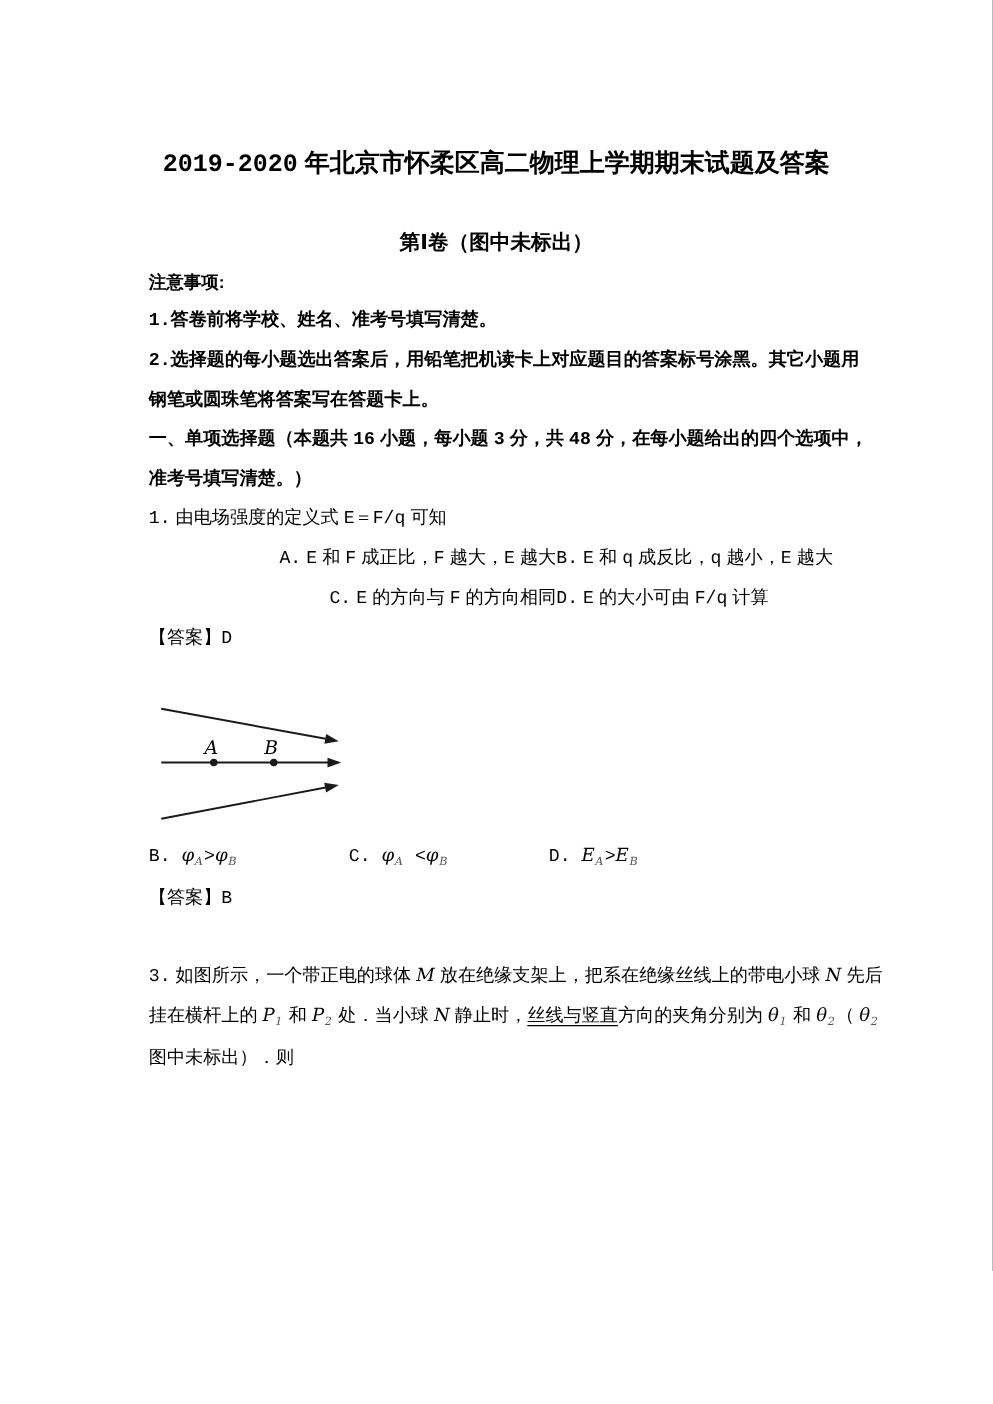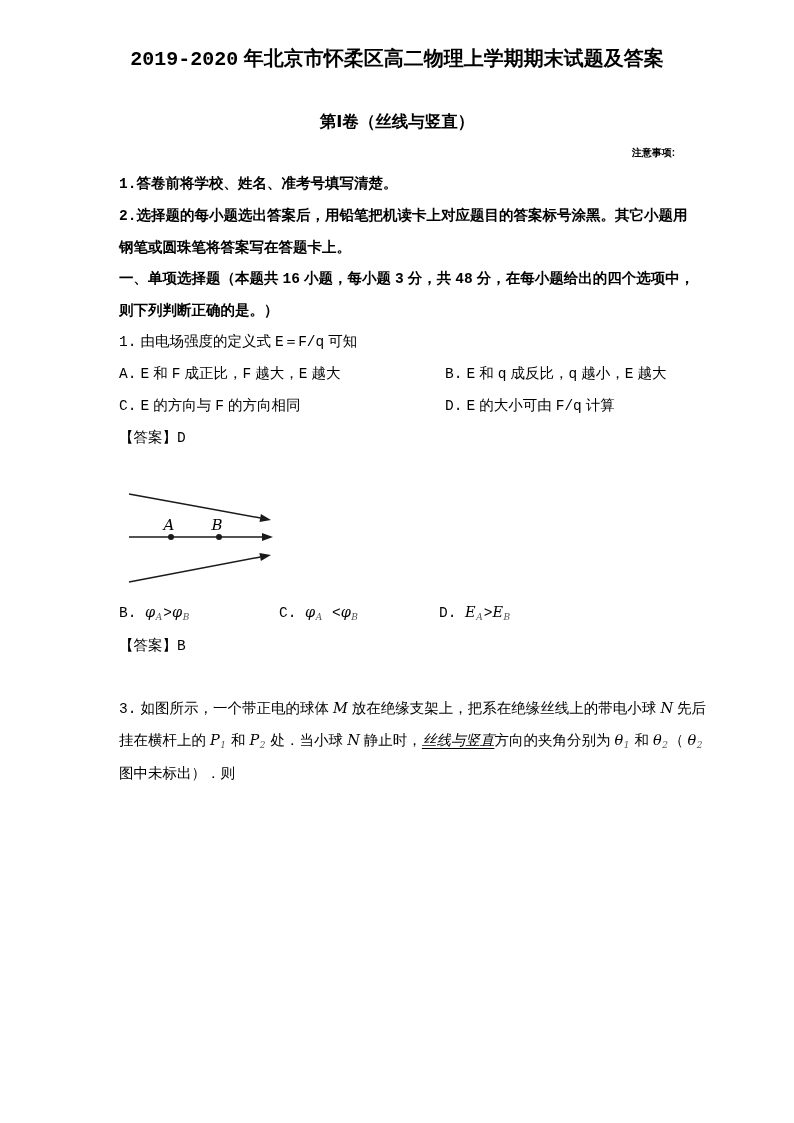--- a/index.html
+++ b/index.html
@@ -1,65 +1,65 @@
 <!DOCTYPE html>
 <html><head>
 <meta charset="utf-8">
 <style>
   html,body{margin:0;padding:0;background:#888;}
   .page{
     position:relative;
     width:794px;height:1123px;
     background:#ffffff;
     box-sizing:border-box;
-    padding:43px 119px 0 119px;
+    padding:116px 119px 0 119px;
     font-family:"Liberation Sans","DejaVu Sans",sans-serif;
     color:#000;
     overflow:hidden;
   }
   .line{line-height:31px;font-size:14.5px;white-space:nowrap;}
   .center{text-align:center;}
   .bold{font-weight:bold;}
   .h-paper{font-size:20px;font-weight:bold;line-height:31px;}
   .h-vol{font-size:16.5px;font-weight:bold;line-height:31px;}
-  .h-notice{font-size:10px;font-weight:bold;line-height:31px;text-align:right;}
+  .h-notice{font-size:14px;font-weight:bold;line-height:31px;}
   .blank{height:31px;}
   .m{font-family:"Liberation Mono","DejaVu Sans Mono",monospace;}
   .v{font-family:"DejaVu Serif","Liberation Serif",serif;font-style:italic;}
   .s{font-family:"DejaVu Serif","Liberation Serif",serif;font-style:italic;
      font-size:9px;color:#555;position:relative;top:3px;margin:0 1px 0 0.5px;}
-  .u{text-decoration:underline;text-underline-offset:3px;font-style:italic;}
+  .u{text-decoration:underline;text-underline-offset:3px;}
   .optrow2{display:flex;}
-  .optrow2 .c1{width:326px;}
+  .optrow2 .c1{width:326px;text-align:right;}
   .optrow4{display:flex;}
   .optrow4 .c1{width:164px;}
   .optrow4 .c2{width:160px;}
   .optrow4 .c3{width:160px;}
   .figure-wrap{height:112px;padding-left:2px;}
   .fig line{stroke:#1a1a1a;stroke-width:1.5;}
   .fig circle,.fig path{fill:#1a1a1a;stroke:none;}
   .fig text{font-family:"DejaVu Serif","Liberation Serif",serif;
             font-style:italic;font-size:15px;fill:#000;text-anchor:middle;}
 </style>
 </head>
 <body>
 
 <div class="page">
 
   <div class="line center h-paper"><span class="m">2019-2020</span> 年北京市怀柔区高二物理上学期期末试题及答案</div>
   <div class="blank"></div>
-  <div class="line center h-vol">第Ⅰ卷（丝线与竖直）</div>
+  <div class="line center h-vol">第Ⅰ卷（图中未标出）</div>
 
   <div class="line h-notice">注意事项:</div>
   <div class="line bold"><span class="m">1.</span>答卷前将学校、姓名、准考号填写清楚。</div>
   <div class="line bold"><span class="m">2.</span>选择题的每小题选出答案后，用铅笔把机读卡上对应题目的答案标号涂黑。其它小题用</div>
   <div class="line bold">钢笔或圆珠笔将答案写在答题卡上。</div>
 
   <div class="line bold">一、单项选择题（本题共 <span class="m">16</span> 小题，每小题 <span class="m">3</span> 分，共 <span class="m">48</span> 分，在每小题给出的四个选项中，</div>
-  <div class="line bold">则下列判断正确的是。）</div>
+  <div class="line bold">准考号填写清楚。）</div>
 
   <div class="line"><span class="m">1.</span> 由电场强度的定义式 <span class="m">E＝F/q</span> 可知</div>
   <div class="line optrow2">
     <div class="c1"><span class="m">A.</span> <span class="m">E</span> 和 <span class="m">F</span> 成正比，<span class="m">F</span> 越大，<span class="m">E</span> 越大</div>
     <div class="c2"><span class="m">B.</span> <span class="m">E</span> 和 <span class="m">q</span> 成反比，<span class="m">q</span> 越小，<span class="m">E</span> 越大</div>
   </div>
   <div class="line optrow2">
     <div class="c1"><span class="m">C.</span> <span class="m">E</span> 的方向与 <span class="m">F</span> 的方向相同</div>
     <div class="c2"><span class="m">D.</span> <span class="m">E</span> 的大小可由 <span class="m">F/q</span> 计算</div>
   </div>

